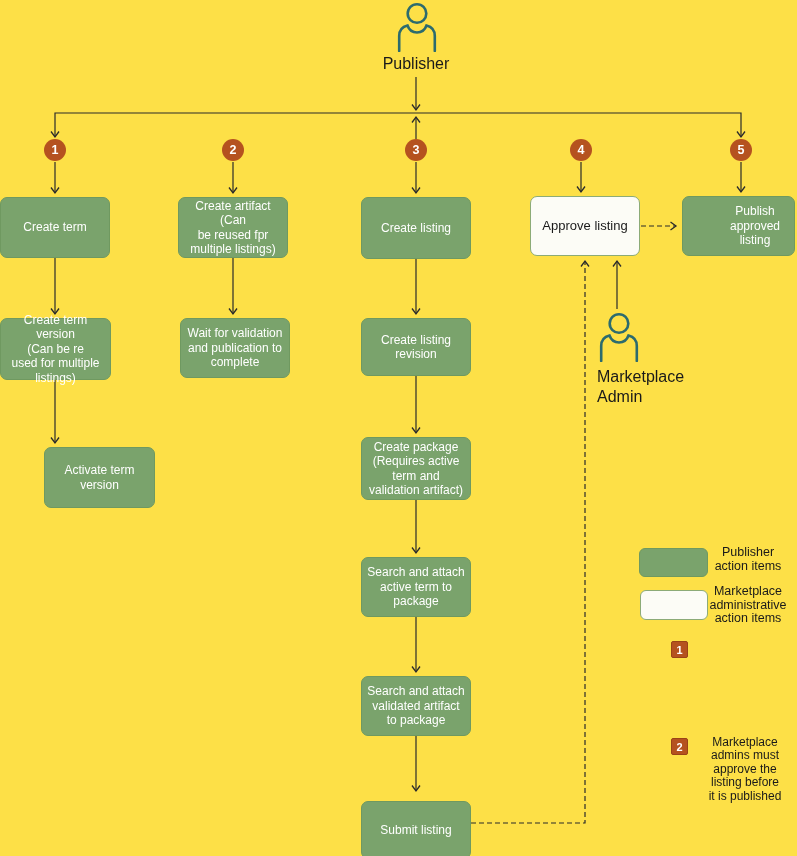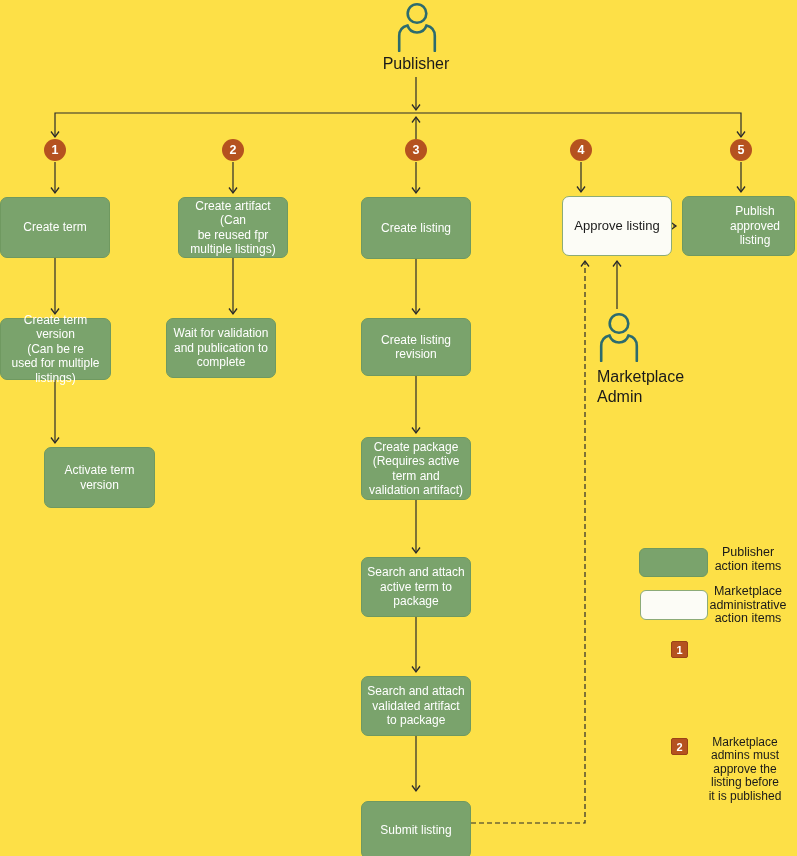--- a/index.html
+++ b/index.html
@@ -24,21 +24,21 @@
   .person-stroke{fill:none;stroke:var(--teal);stroke-width:2.6px;stroke-linecap:round;}
   .actor-label{position:absolute;font-size:16px;line-height:19.5px;white-space:pre-line;color:var(--text);}
   .actor-label.center{text-align:center;}
   .icon-wrap{position:absolute;}
   .step-circle{position:absolute;width:22px;height:22px;border-radius:50%;background:var(--orange);
     color:#fff;font-size:12.5px;font-weight:bold;display:flex;align-items:center;justify-content:center;}
   .node{position:absolute;background:var(--green);border:1px solid var(--green-border);border-radius:7px;
     color:var(--node-text);font-size:12px;line-height:14.5px;text-align:center;white-space:pre-line;
     display:flex;align-items:center;justify-content:center;padding:3px;}
   .node.admin{background:var(--admin-fill);border:1.5px solid var(--admin-border);color:var(--text);
-    font-size:13px;margin-left:32px;}
+    font-size:13px;}
   .legend-swatch{position:absolute;border-radius:6px;}
   .legend-swatch.green{background:var(--green);border:1px solid var(--green-border);}
   .legend-swatch.white{background:var(--admin-fill);border:1.5px solid var(--admin-border);}
   .legend-label{position:absolute;font-size:12.5px;line-height:13.5px;text-align:center;white-space:pre-line;color:var(--text);}
   .legend-num{position:absolute;width:17px;height:17px;border-radius:2px;background:var(--orange);
     border:1px solid #9a4317;color:#fff;font-size:11px;font-weight:bold;display:flex;align-items:center;justify-content:center;}
   .legend-note{position:absolute;font-size:12px;line-height:13.4px;text-align:center;white-space:pre-line;color:var(--text);}
 </style>
 </head>
 <body>
@@ -100,21 +100,21 @@
   <div class="node" style="left:0;top:318px;width:111px;height:62px;">Create term version
 (Can be re
 used for multiple
 listings)</div>
   <div class="node" style="left:0;top:447px;width:111px;height:61px;margin-left:44px;">Activate term
 version</div>
 
   <div class="node" style="left:178px;top:197px;width:110px;height:61px;">Create artifact (Can
 be reused fpr
 multiple listings)</div>
-  <div class="node" style="left:166px;top:318px;width:110px;height:60px;">Wait for validation
+  <div class="node" style="left:180px;top:318px;width:110px;height:60px;">Wait for validation
 and publication to
 complete</div>
 
   <div class="node" style="left:361px;top:197px;width:110px;height:62px;">Create listing</div>
   <div class="node" style="left:361px;top:318px;width:110px;height:58px;">Create listing
 revision</div>
   <div class="node" style="left:361px;top:437px;width:110px;height:63px;">Create package
 (Requires active
 term and
 validation artifact)</div>

